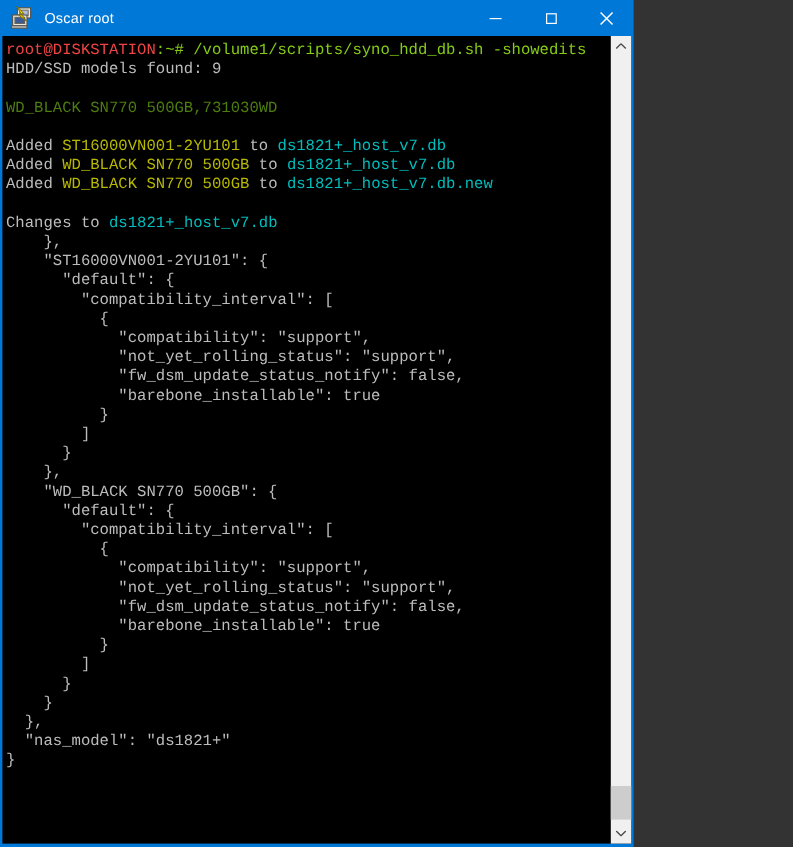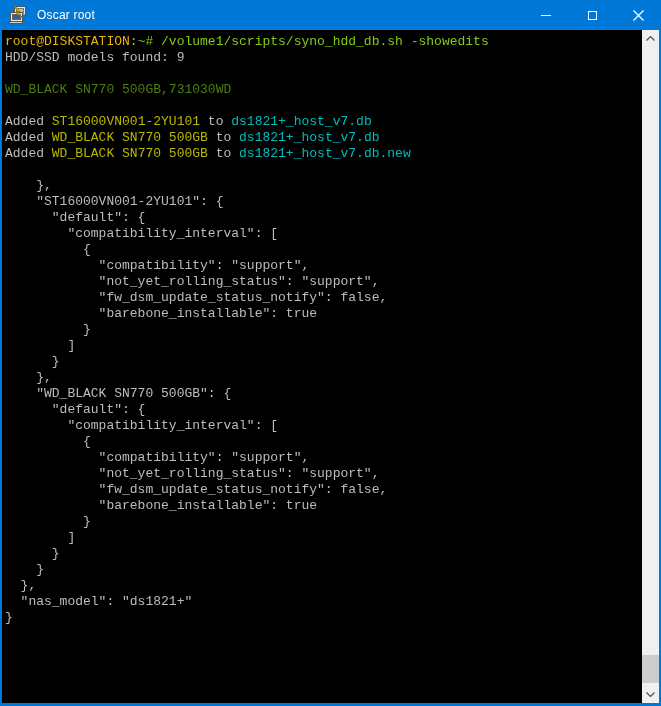--- a/index.html
+++ b/index.html
@@ -1,19 +1,19 @@
 <!DOCTYPE html>
 <html><head>
 <meta charset="utf-8">
 <style>
   html, body { margin: 0; padding: 0; background: #333; }
   * { box-sizing: border-box; }
 
   .window {
-    width: 661px; height: 706px;
+    width: 528px; height: 706px;
     background: #0078d7;
     position: relative;
     font-family: "Liberation Sans", sans-serif;
     overflow: hidden;
   }
 
   
   .titlebar {
     height: 30px;
     display: flex;
@@ -98,29 +98,30 @@
           <line x1="0.5" y1="0.5" x2="10.5" y2="10.5" stroke="#ffffff" stroke-width="1.2"></line>
           <line x1="10.5" y1="0.5" x2="0.5" y2="10.5" stroke="#ffffff" stroke-width="1.2"></line>
         </svg>
       </div>
     </div>
   </div>
 
   <div class="body" style="background: rgb(0, 0, 0);">
     <div class="terminal">
       <div>
-          <div class="term-line"><span style="color: #eab308;">root@DISKSTATION</span><span style="color: #84cc16;">:~# /volume1/scripts/syno_hdd_db.sh -showedits</span></div>
+          <div class="term-line"><span style="color: #ef4444;">root@DISKSTATION</span><span style="color: #84cc16;">:~# /volume1/scripts/syno_hdd_db.sh -showedits</span></div>
           <div class="term-line"><span style="color: rgb(188, 188, 188);">HDD/SSD models found: 9</span></div>
           <div class="term-line"><span style="color: rgb(188, 188, 188);"></span></div>
           <div class="term-line"><span style="color: #4d7c0f;">WD_BLACK SN770 500GB,731030WD</span></div>
           <div class="term-line"><span style="color: rgb(188, 188, 188);"></span></div>
           <div class="term-line"><span style="color: rgb(188, 188, 188);">Added </span><span style="color: rgb(184, 184, 0);">ST16000VN001-2YU101</span><span style="color: rgb(188, 188, 188);"> to </span><span style="color: rgb(0, 189, 189);">ds1821+_host_v7.db</span></div>
           <div class="term-line"><span style="color: rgb(188, 188, 188);">Added </span><span style="color: rgb(184, 184, 0);">WD_BLACK SN770 500GB</span><span style="color: rgb(188, 188, 188);"> to </span><span style="color: rgb(0, 189, 189);">ds1821+_host_v7.db</span></div>
           <div class="term-line"><span style="color: rgb(188, 188, 188);">Added </span><span style="color: rgb(184, 184, 0);">WD_BLACK SN770 500GB</span><span style="color: rgb(188, 188, 188);"> to </span><span style="color: rgb(0, 189, 189);">ds1821+_host_v7.db.new</span></div>
           <div class="term-line"><span style="color: rgb(188, 188, 188);"></span></div>
+          <div class="term-line"><span style="color: rgb(188, 188, 188);">Changes to </span><span style="color: rgb(0, 189, 189);">ds1821+_host_v7.db</span></div>
           <div class="term-line"><span style="color: rgb(188, 188, 188);">    },</span></div>
           <div class="term-line"><span style="color: rgb(188, 188, 188);">    "ST16000VN001-2YU101": {</span></div>
           <div class="term-line"><span style="color: rgb(188, 188, 188);">      "default": {</span></div>
           <div class="term-line"><span style="color: rgb(188, 188, 188);">        "compatibility_interval": [</span></div>
           <div class="term-line"><span style="color: rgb(188, 188, 188);">          {</span></div>
           <div class="term-line"><span style="color: rgb(188, 188, 188);">            "compatibility": "support",</span></div>
           <div class="term-line"><span style="color: rgb(188, 188, 188);">            "not_yet_rolling_status": "support",</span></div>
           <div class="term-line"><span style="color: rgb(188, 188, 188);">            "fw_dsm_update_status_notify": false,</span></div>
           <div class="term-line"><span style="color: rgb(188, 188, 188);">            "barebone_installable": true</span></div>
           <div class="term-line"><span style="color: rgb(188, 188, 188);">          }</span></div>

